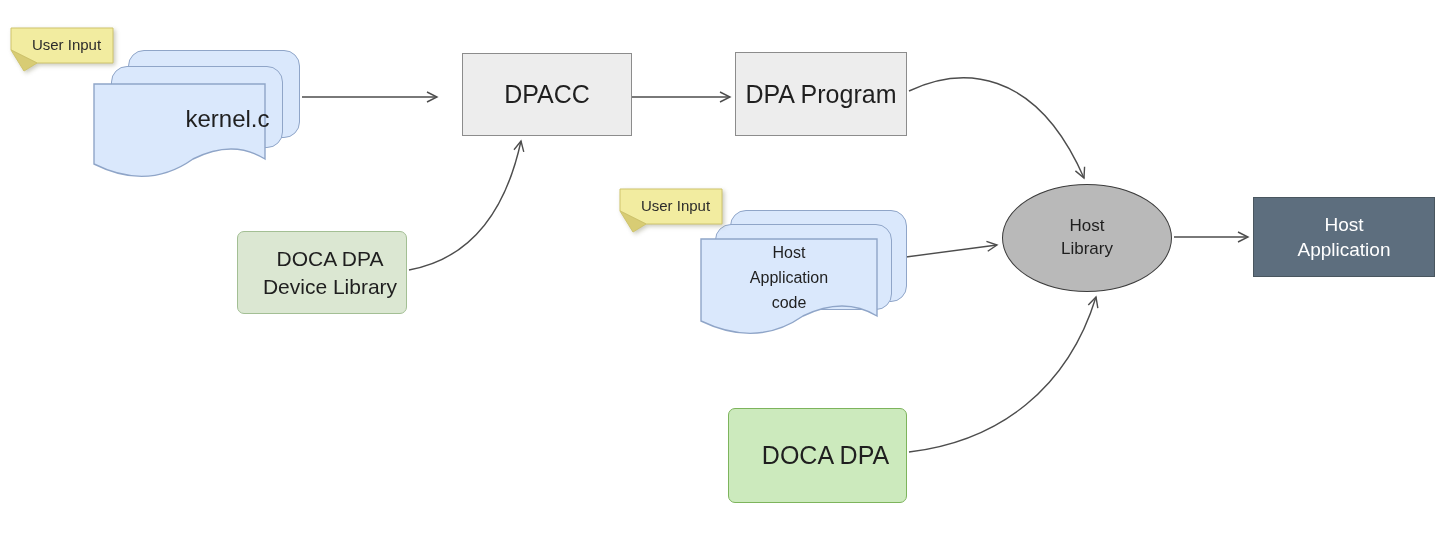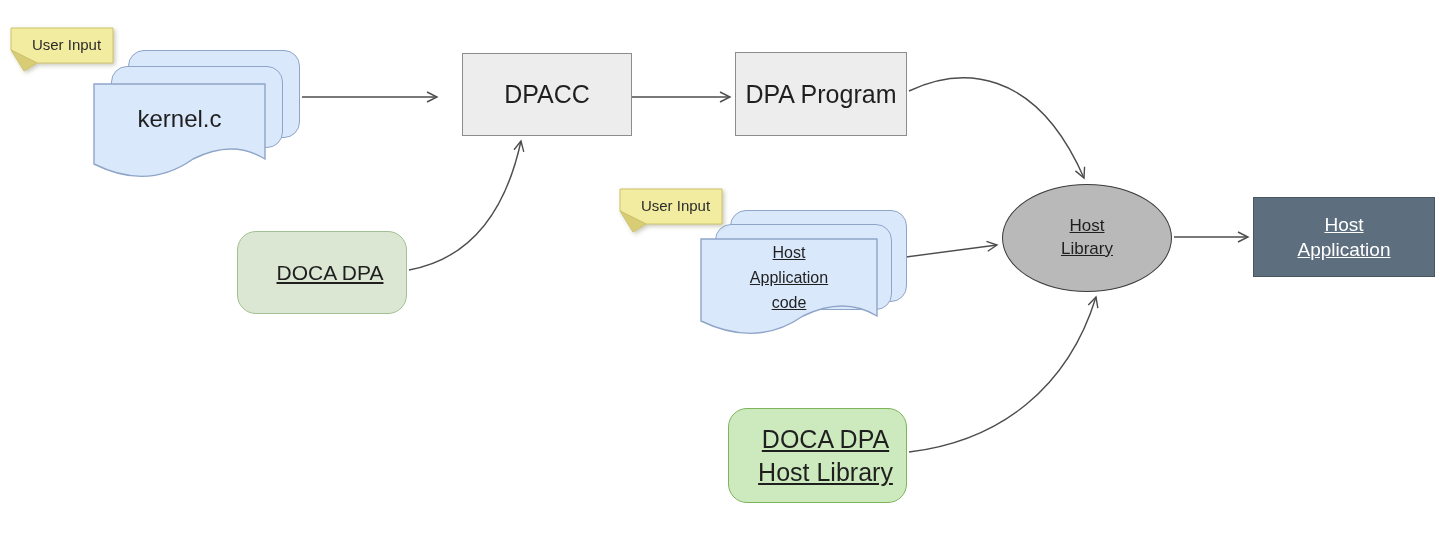--- a/index.html
+++ b/index.html
@@ -17,52 +17,52 @@
   #wires { position:absolute; left:0; top:0; z-index:1; }
   #wires path { fill:none; stroke:var(--arrow,#4d4d4d); stroke-width:1.4; }
 
   
   .node {
     box-sizing:border-box; display:flex; flex-direction:column;
     align-items:center; justify-content:center; text-align:center;
     z-index:3; line-height:1.3;
   }
   .gray-box  { background:var(--box_fill); border:1px solid var(--box_stroke); font-size:25px; }
-  .green-box { border-radius:19px; font-size:21px;padding-left:16px; }
+  .green-box { border-radius:7px; font-size:21px;padding-left:16px; }
   .green-muted  { background:var(--green_muted_fill);  border:1px solid var(--green_muted_stroke); }
   .green-bright { background:var(--green_bright_fill); border:1px solid var(--green_bright_stroke); font-size:25px; }
   .exec-box {
     background:var(--exec_fill); border:1px solid var(--exec_stroke);
     color:var(--exec_text); font-size:19px; line-height:1.32;
   }
   .ellipse-node {
     background:var(--ellipse_fill); border:1.6px solid var(--ellipse_stroke);
     border-radius:50%; font-size:17px; line-height:1.35;
   }
 
   
   .doc-card {
     box-sizing:border-box; background:var(--doc_fill);
     border:1px solid var(--doc_stroke); border-radius:16px; position:absolute;
   }
   .doc-shape path { fill:var(--doc_fill); stroke:var(--doc_stroke); stroke-width:1.4; }
   .doc-label { display:flex; flex-direction:column; align-items:center; justify-content:center;
                text-align:center; z-index:4; }
-  .kernel-label { font-size:24px; }
+  .kernel-label { font-size:24px;padding-left:48px; }
   .hostapp-label { font-size:16px; line-height:25px; }
 
   
   .note { z-index:5; filter:drop-shadow(2px 2px 2px rgba(140,140,110,.45)); }
   .note-body { fill:var(--note_fill); stroke:var(--note_stroke); stroke-width:1; }
   .note-fold { fill:var(--note_fold); stroke:var(--note_stroke); stroke-width:1; }
   .note-text {
     position:absolute; z-index:6; font-size:15px; color:#2b2b2b;
     width:103px; text-align:center; padding-left:10px; box-sizing:border-box;
   }
-  .line { display:block;text-decoration:underline; }
+  .line { display:block; }
 </style>
 </head>
 <body>
 
 <div id="canvas">
 
   <svg id="wires" width="1440" height="543" viewBox="0 0 1440 543">
     <defs>
       <marker id="arrow" markerWidth="13" markerHeight="13" refX="11" refY="6" orient="auto" markerUnits="userSpaceOnUse">
         <path d="M1,1 L11,6 L1,11" fill="none" stroke="#4d4d4d" stroke-width="1.4"></path>
@@ -93,20 +93,21 @@
   <div class="abs node gray-box" style="left:462px; top:53px; width:170px; height:83px;">
     <span>DPACC</span>
   </div>
 
   <div class="abs node gray-box" style="left:735px; top:52px; width:172px; height:84px;">
     <span>DPA Program</span>
   </div>
 
   <div class="abs node green-box green-muted" style="left:237px; top:231px; width:170px; height:83px;">
     <span class="line">DOCA DPA</span>
+    <span class="line">Device Library</span>
   </div>
 
   <svg class="abs note" style="left:619px; top:188px;" width="104" height="46" viewBox="0 0 104 46">
     <polygon class="note-body" points="1,1 103,1 103,36 27,36 1,23"></polygon>
     <polygon class="note-fold" points="1,23 27,36 14,44"></polygon>
   </svg>
   <div class="note-text abs" style="left:619px; top:197px;">User Input</div>
 
   <div class="doc-card" style="left:730px; top:210px; width:177px; height:92px; z-index:1;"></div>
   <div class="doc-card" style="left:715px; top:224px; width:177px; height:86px; z-index:2;"></div>
@@ -124,16 +125,15 @@
     <span class="line">Library</span>
   </div>
 
   <div class="abs node exec-box" style="left:1253px; top:197px; width:182px; height:80px;">
     <span class="line">Host</span>
     <span class="line">Application</span>
   </div>
 
   <div class="abs node green-box green-bright" style="left:728px; top:408px; width:179px; height:95px;">
     <span class="line">DOCA DPA</span>
-    <span class="line">Host Library</span>
   </div>
 
 </div>
 
 </body></html>

